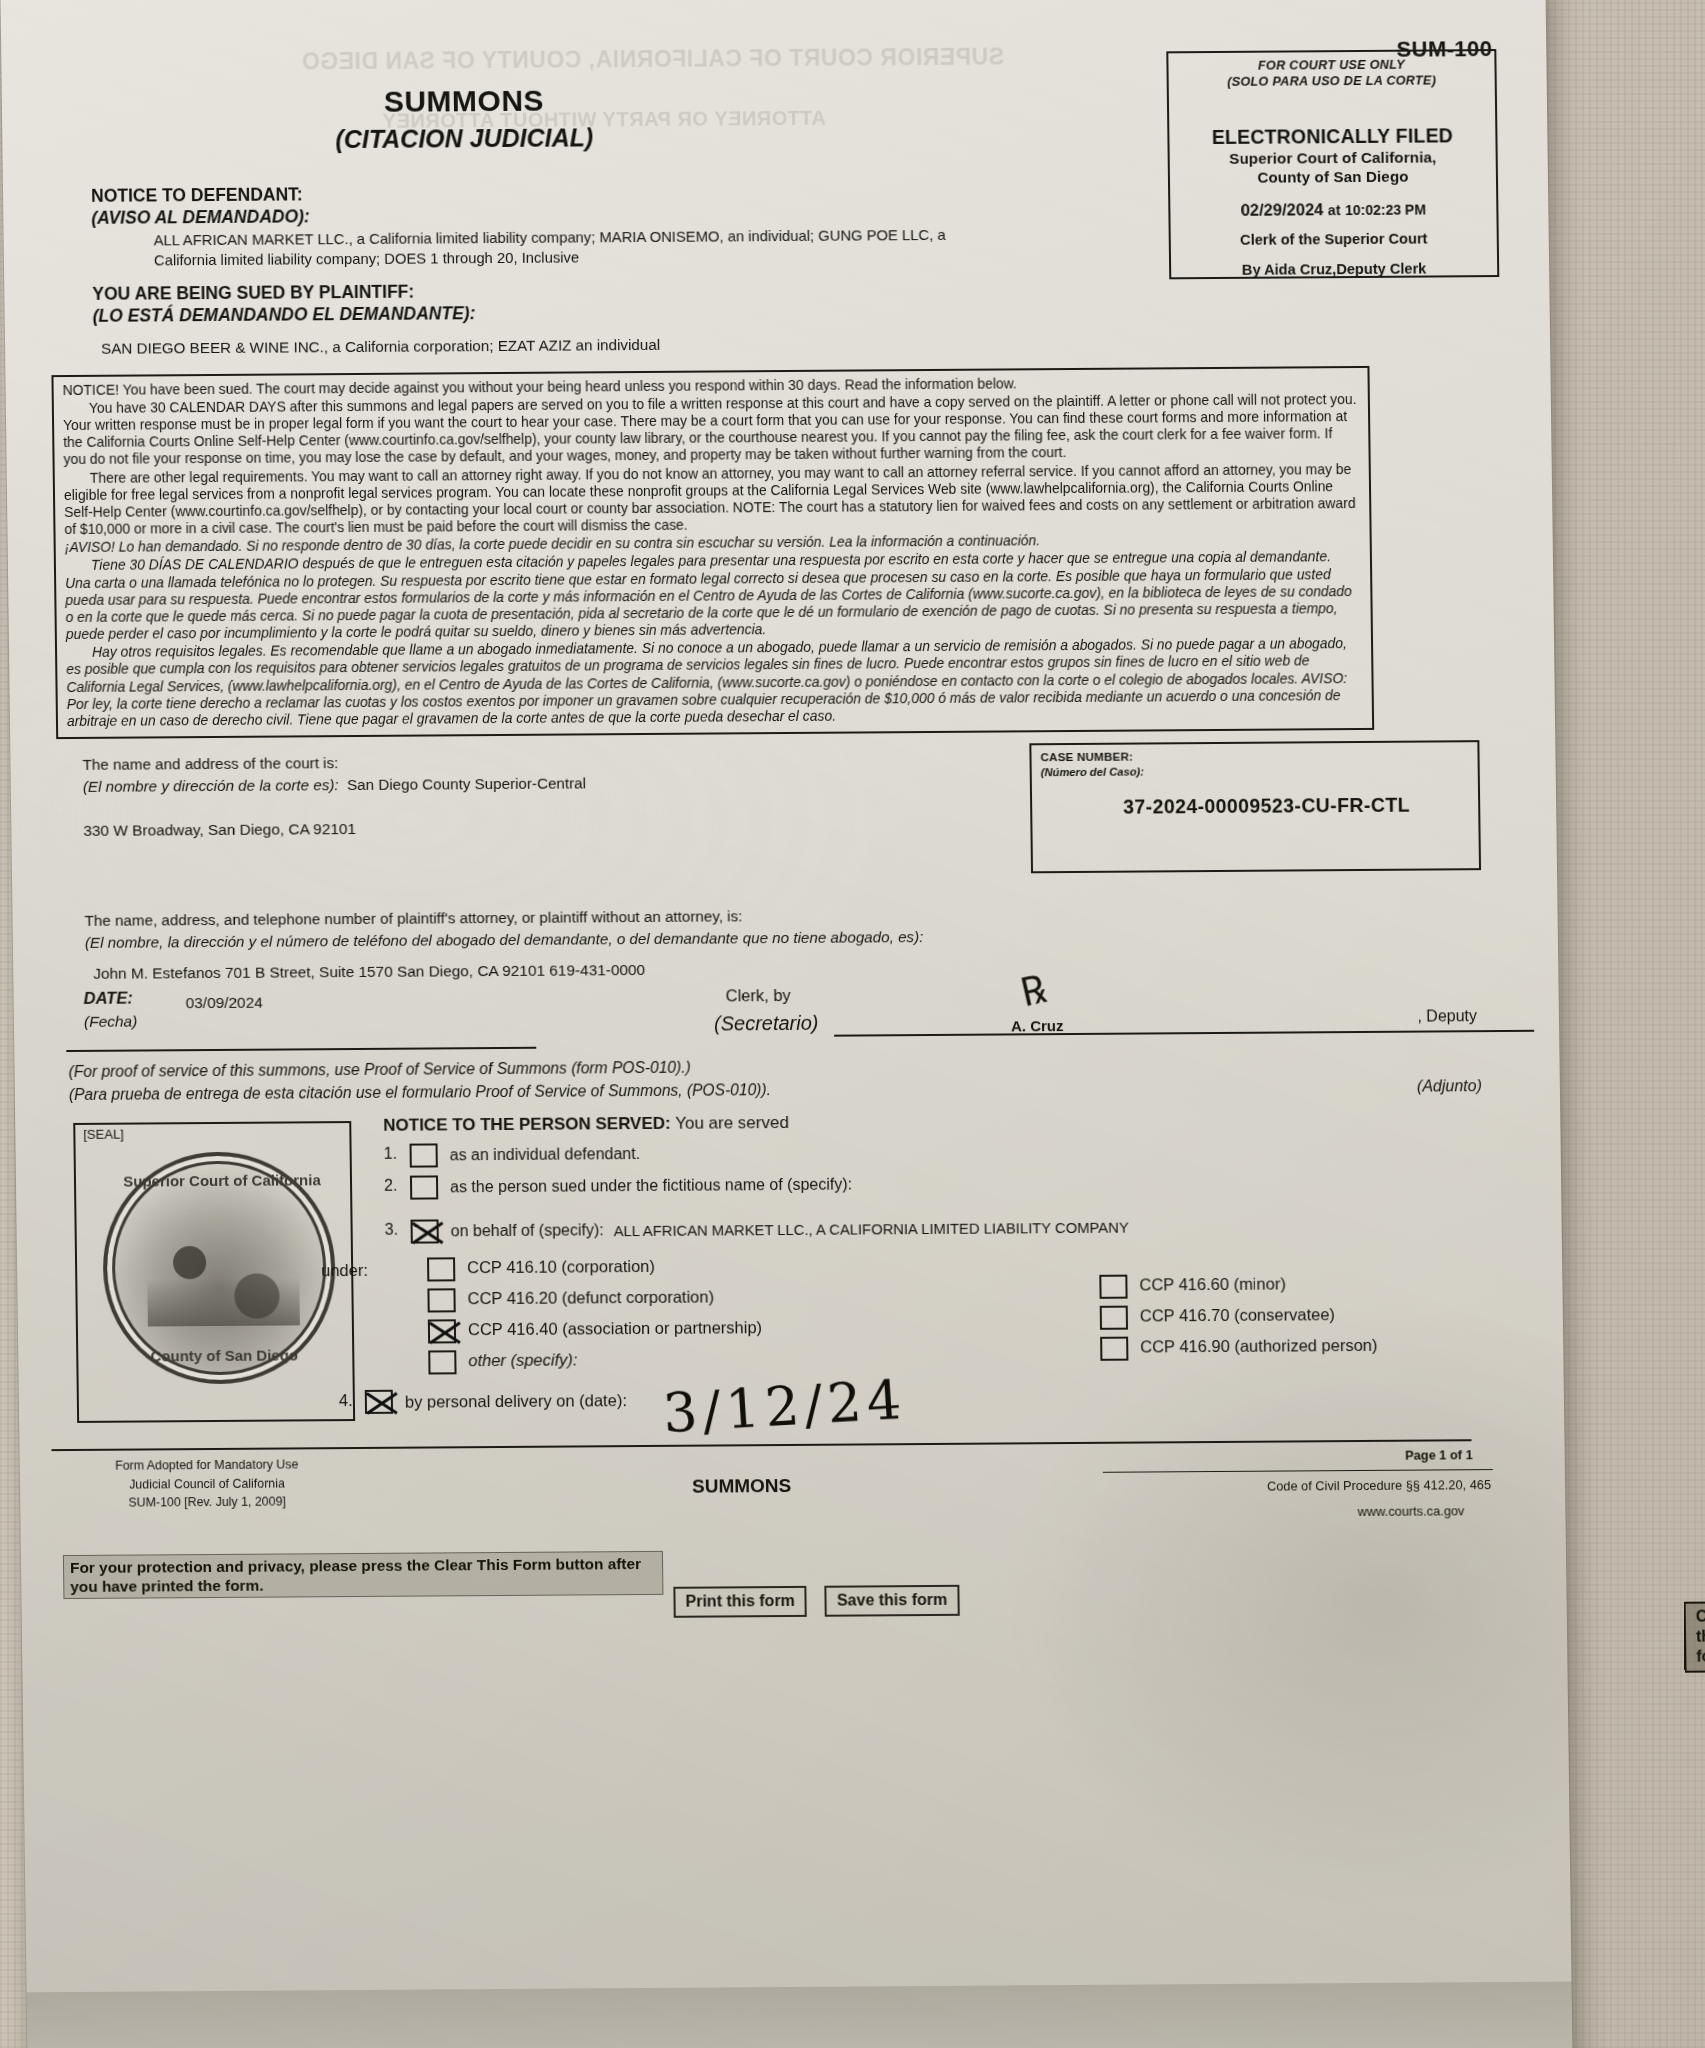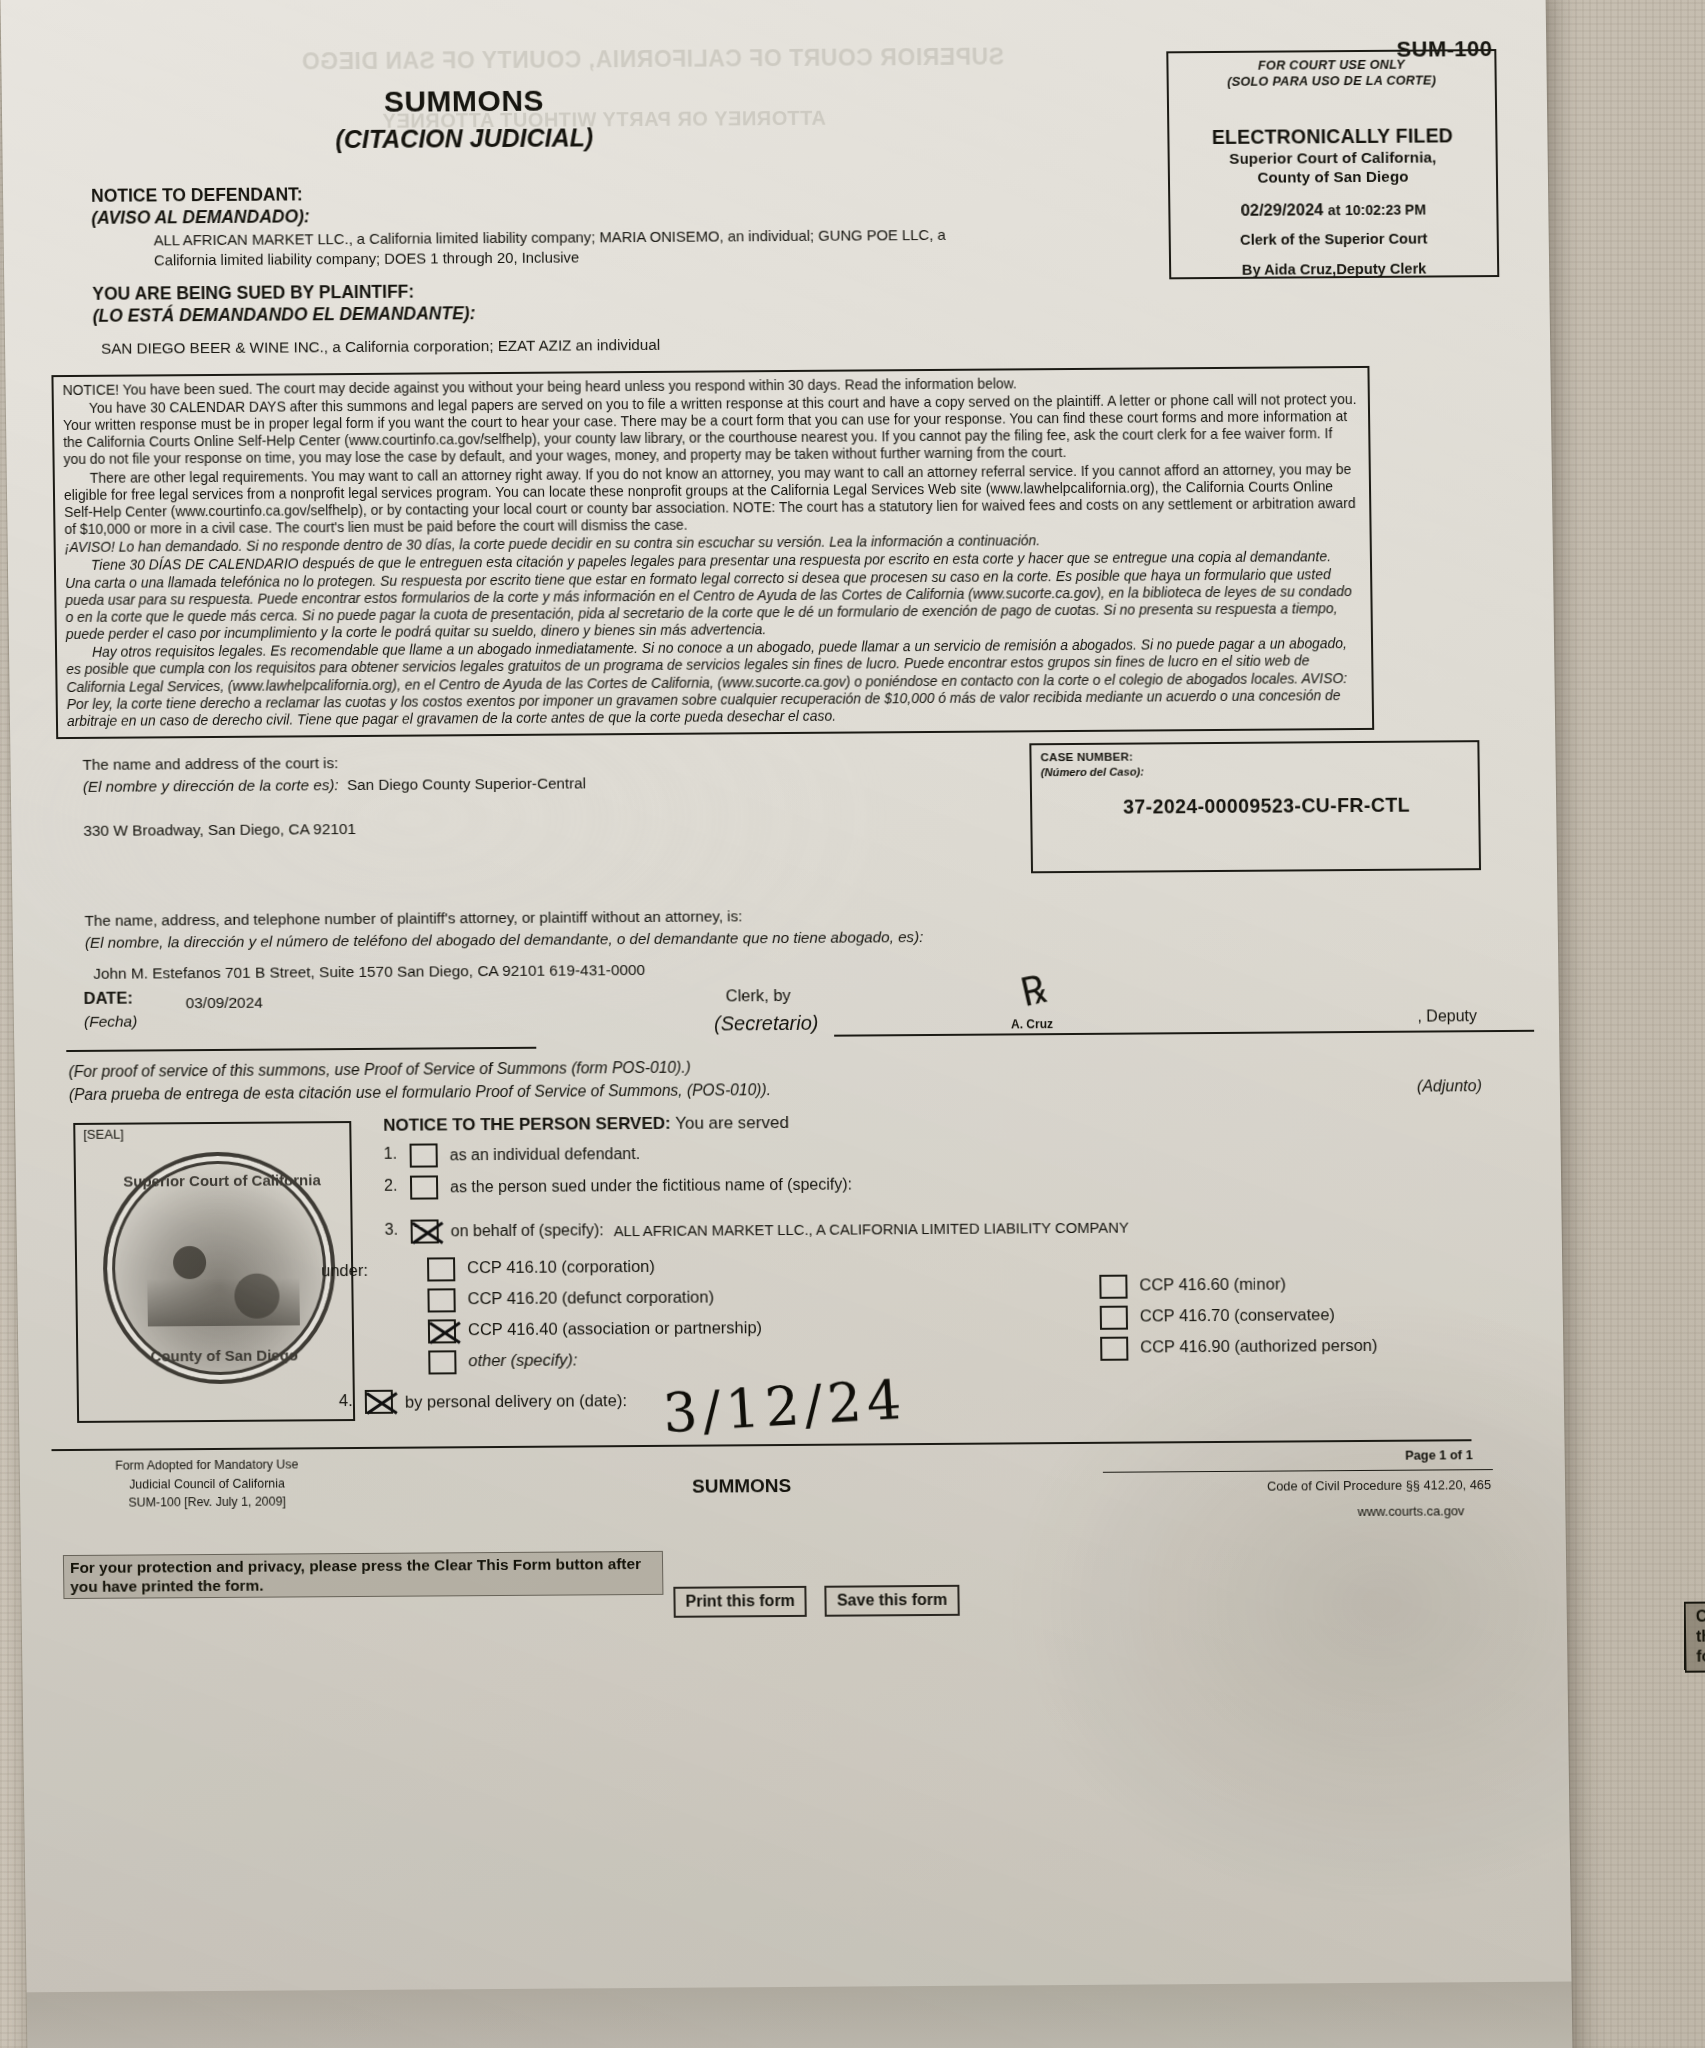--- a/index.html
+++ b/index.html
@@ -125,31 +125,31 @@
   .case-num {
     margin: 16px 0 0 82px;
     font-size: 19.5px; font-weight: bold; letter-spacing: .4px;
   }
 
   
   .atty-lbl { margin: 6px 0 0 20px; font-size: 15.2px; line-height: 1.45; }
   .atty-val { margin: 10px 0 0 28px; font-size: 15.4px; }
 
   .daterow { position: relative; height: 92px; margin-top: 2px; }
-  .d-lab { position: absolute; left: 18px; top: 2px; font-size: 16.5px; font-weight: bold; }
+  .d-lab { position: absolute; left: 18px; top: 2px; font-size: 16.5px; font-weight: bold; font-style: italic; }
   .d-lab2 { position: absolute; left: 18px; top: 26px; font-size: 15.5px; font-style: italic; }
   .d-val { position: absolute; left: 120px; top: 8px; font-size: 15.4px; }
   .clerk { position: absolute; left: 660px; top: 4px; font-size: 16.5px; }
   .secret { position: absolute; left: 648px; top: 30px; font-size: 20px; font-style: italic; }
   .sig-glyph {
     position: absolute; left: 955px; top: -14px;
     font-size: 40px; font-family: "DejaVu Serif", serif;
     transform: rotate(-12deg);
   }
-  .sig-name { position: absolute; left: 945px; top: 38px; font-size: 12px; font-weight: bold; }
+  .sig-name { position: absolute; left: 945px; top: 38px; font-size: 15px; font-weight: bold; }
   .deputy { position: absolute; right: 30px; top: 30px; font-size: 16px; }
   .adjunto { position: absolute; right: 26px; top: 56px; font-size: 16px; font-style: italic; margin-top: 44px; }
   .rule-a { position: absolute; left: 768px; top: 54px; width: 700px; border-bottom: 2px solid #1b1a14; }
   .rule-b { position: absolute; left: 0px; top: 64px; width: 470px; border-bottom: 2.4px solid #1b1a14; }
 
   .pos-en { margin: -16px 0 0 2px; font-size: 15.6px; }
   .pos-es { margin: 4px 0 0 2px; font-size: 15.6px; }
 
   
   .served { position: relative; margin-top: 12px; height: 330px; }

